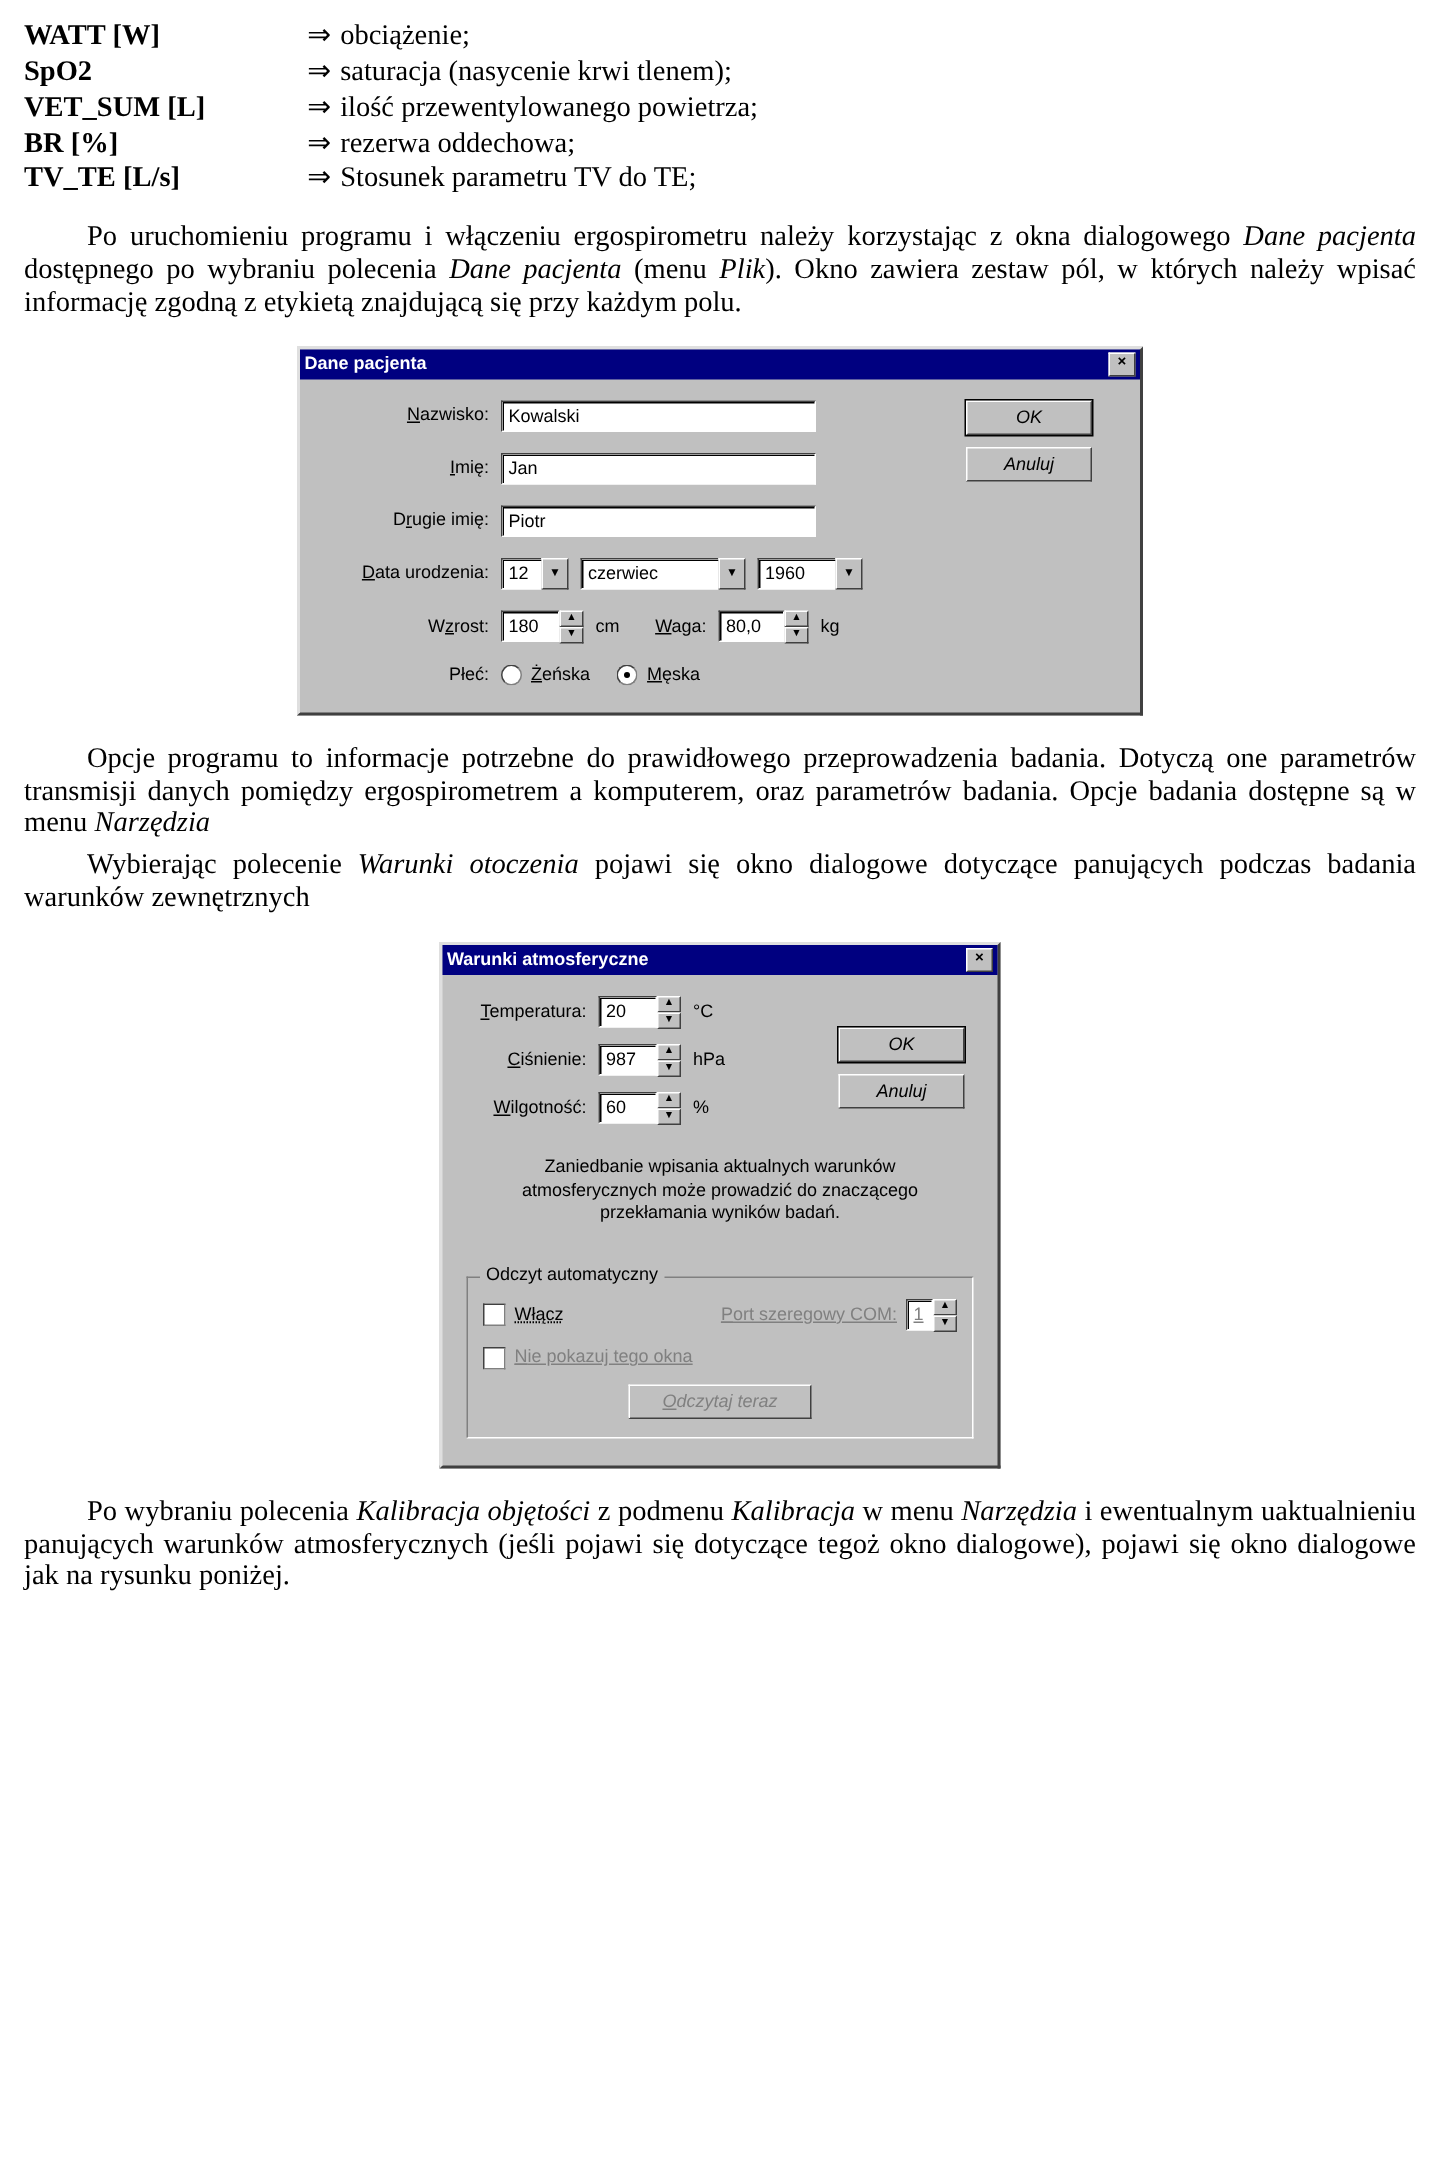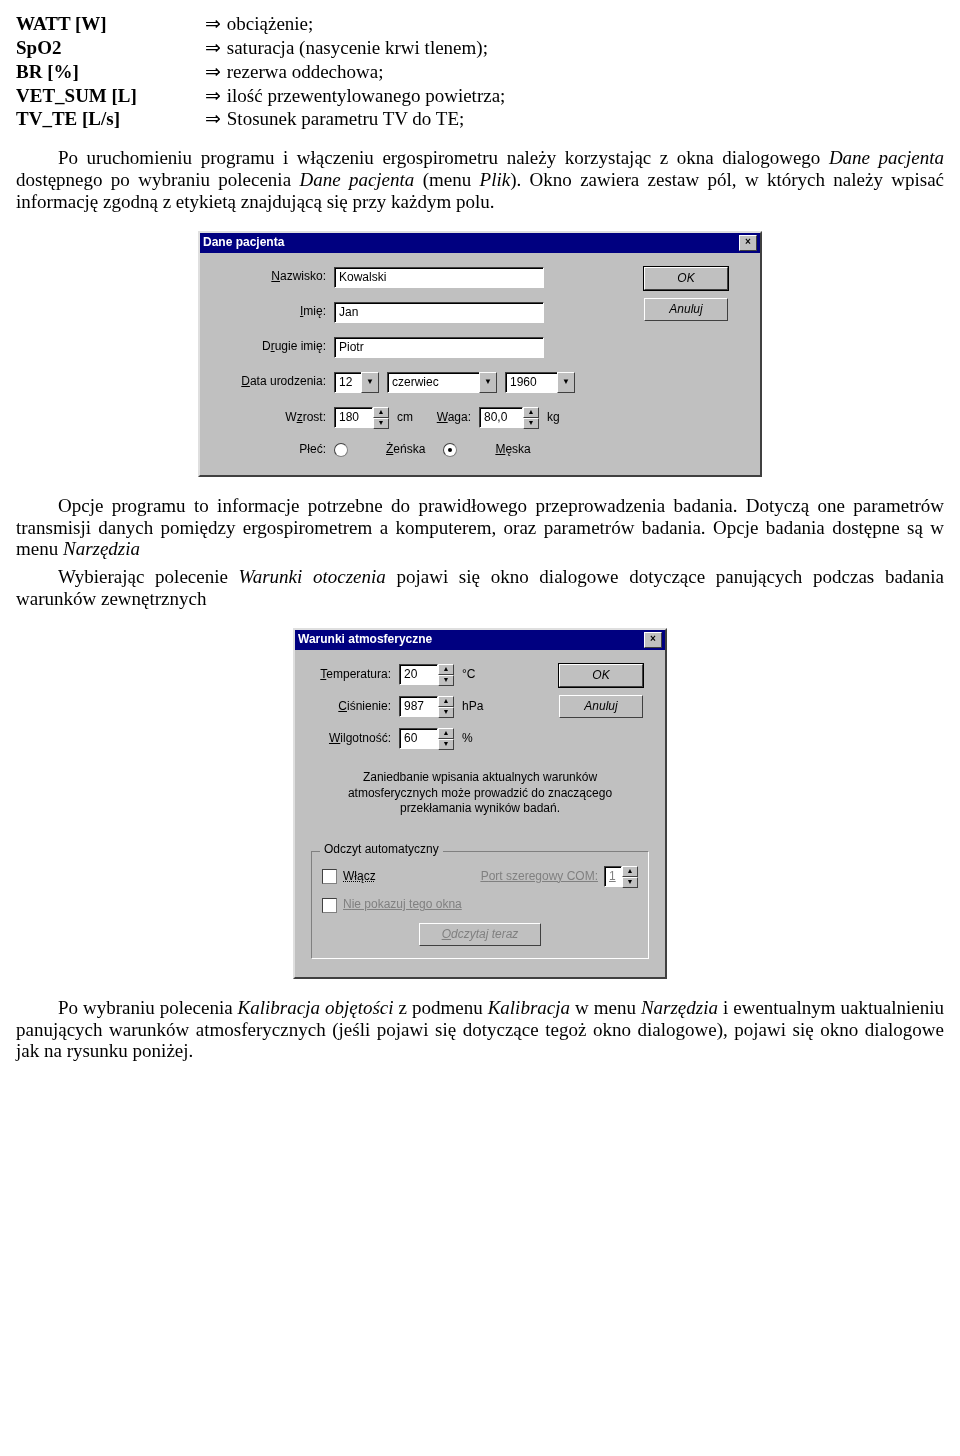--- a/index.html
+++ b/index.html
@@ -137,21 +137,20 @@
     border-bottom-color: #404040;
     font-size: 8px;
     text-align: center;
     line-height: 17px;
   }
   .unit { padding: 0 8px; }
   .radio {
     display: inline-flex;
     align-items: flex-start;
     margin-right: 18px;
-    gap: 32px;
   }
   .rcircle {
     width: 12px; height: 12px;
     border-radius: 50%;
     background: #fff;
     border: 1px solid #808080;
     border-top-color: #404040;
     border-left-color: #404040;
     margin-right: 6px;
     display: inline-flex;
@@ -205,28 +204,28 @@
     <span class="def-key">WATT [W]</span>
     <span class="def-arrow">⇒</span>
     <span class="def-val">obciążenie;</span>
   </div>
   <div class="def-row">
     <span class="def-key">SpO2</span>
     <span class="def-arrow">⇒</span>
     <span class="def-val">saturacja (nasycenie krwi tlenem);</span>
   </div>
   <div class="def-row">
+    <span class="def-key">VET_SUM [L]</span>
+    <span class="def-arrow">⇒</span>
+    <span class="def-val">ilość przewentylowanego powietrza;</span>
+  </div>
+  <div class="def-row">
     <span class="def-key">BR [%]</span>
     <span class="def-arrow">⇒</span>
     <span class="def-val">rezerwa oddechowa;</span>
-  </div>
-  <div class="def-row">
-    <span class="def-key">VET_SUM [L]</span>
-    <span class="def-arrow">⇒</span>
-    <span class="def-val">ilość przewentylowanego powietrza;</span>
   </div>
   <div class="def-row">
     <span class="def-key">TV_TE [L/s]</span>
     <span class="def-arrow">⇒</span>
     <span class="def-val">Stosunek parametru TV do TE;</span>
   </div>
 </div>
 
 <p class="body ind">
   <span>Po uruchomieniu programu i włączeniu ergospirometru należy korzystając z okna dialogowego </span><span class="it">Dane pacjenta</span><span> dostępnego po wybraniu polecenia </span><span class="it">Dane pacjenta</span><span> (menu </span><span class="it">Plik</span><span>). Okno zawiera zestaw pól, w których należy wpisać informację zgodną z etykietą znajdującą się przy każdym polu.</span>
@@ -316,21 +315,21 @@
 <p class="body ind">
   <span>Wybierając polecenie </span><span class="it">Warunki otoczenia</span><span> pojawi się okno dialogowe dotyczące panujących podczas badania warunków zewnętrznych</span>
 </p>
 
 <div class="dlg" style="width:370px">
   <div class="titlebar">
     <span>Warunki atmosferyczne</span>
     <div class="closebtn">×</div>
   </div>
   <div class="dlg-body">
-    <div style="display:flex;">
+    <div style="display:flex;align-items:center;">
       <div style="flex:1;">
         <div class="row row-sm">
           <span class="lbl w80"><span class="u">T</span>emperatura:</span>
           <div class="spin" style="width:55px">
             <div class="field">20</div>
             <div class="spin-btns">
                 <div class="sp">▲</div>
                 <div class="sp">▼</div>
               </div>
           </div>

